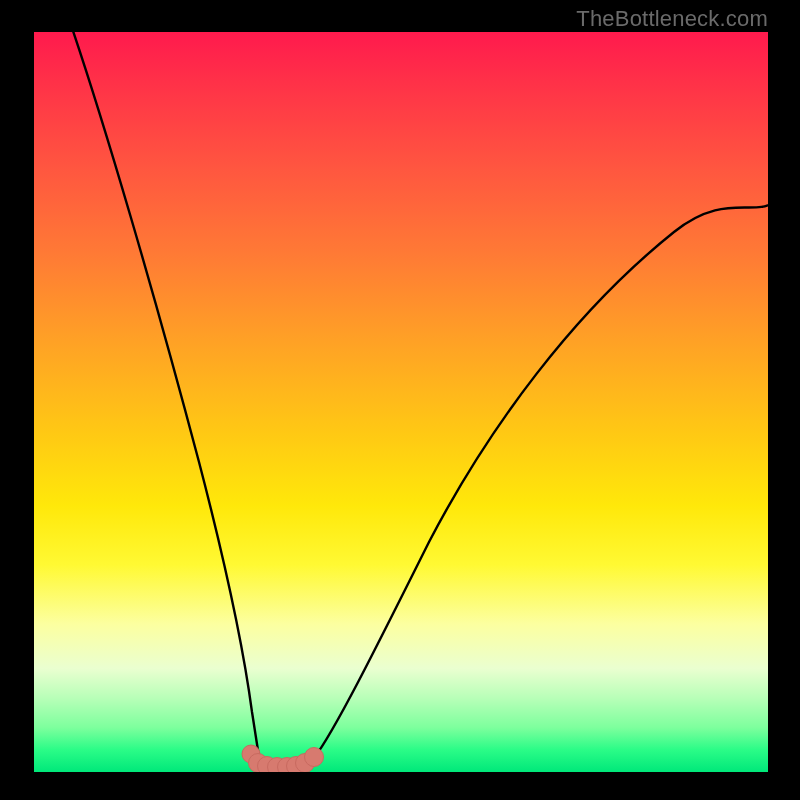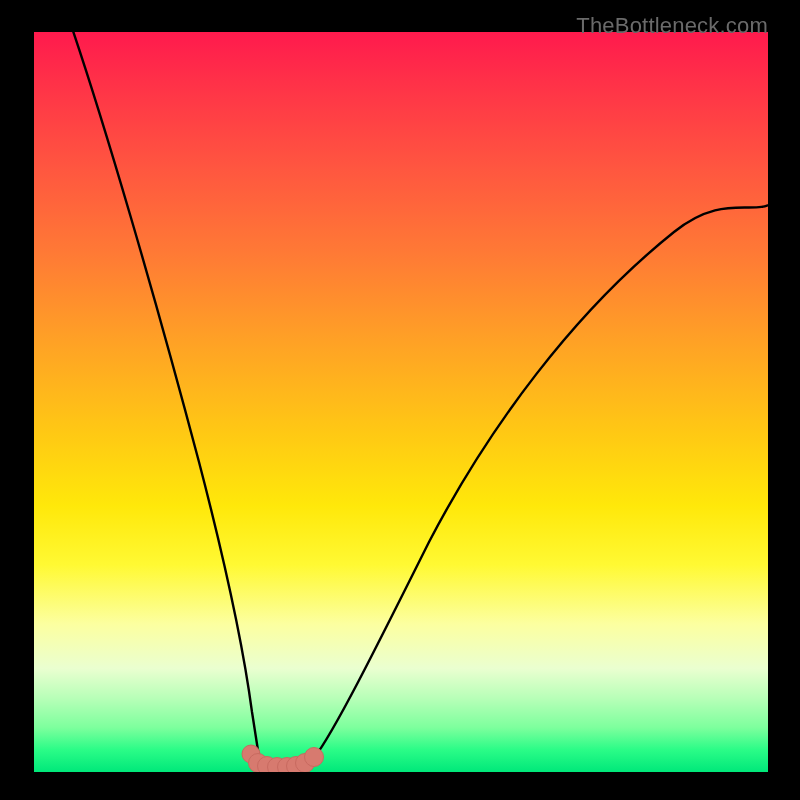--- a/index.html
+++ b/index.html
@@ -73,14 +73,14 @@
         <circle cx="233" cy="734" r="9.5"></circle>
         <circle cx="243" cy="735" r="9.5"></circle>
         <circle cx="253" cy="735" r="9.5"></circle>
         <circle cx="262" cy="734" r="9.5"></circle>
         <circle cx="271" cy="731" r="9.5"></circle>
         <circle cx="280" cy="725" r="9.5"></circle>
       </g>
     </svg>
   </div>
 
-  <div class="watermark" style="right:32px; top:13px;">TheBottleneck.com</div>
+  <div class="watermark" style="right:32px; top:6px;">TheBottleneck.com</div>
 </div>
 
 </body></html>

